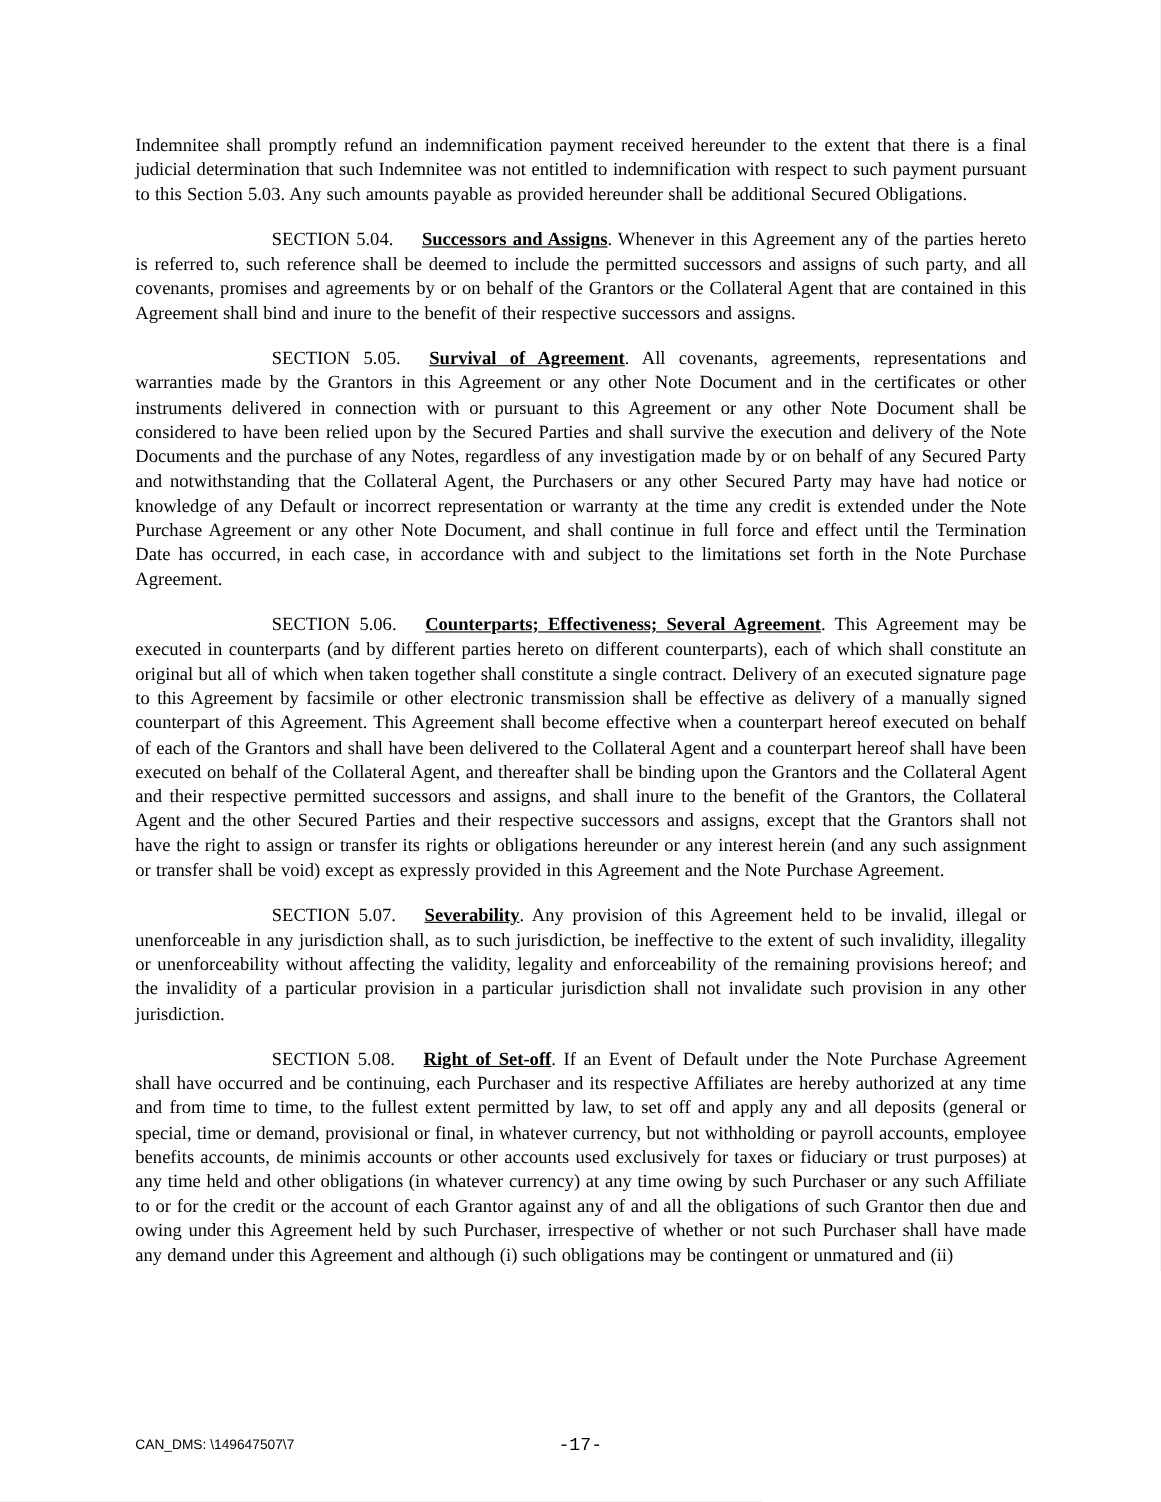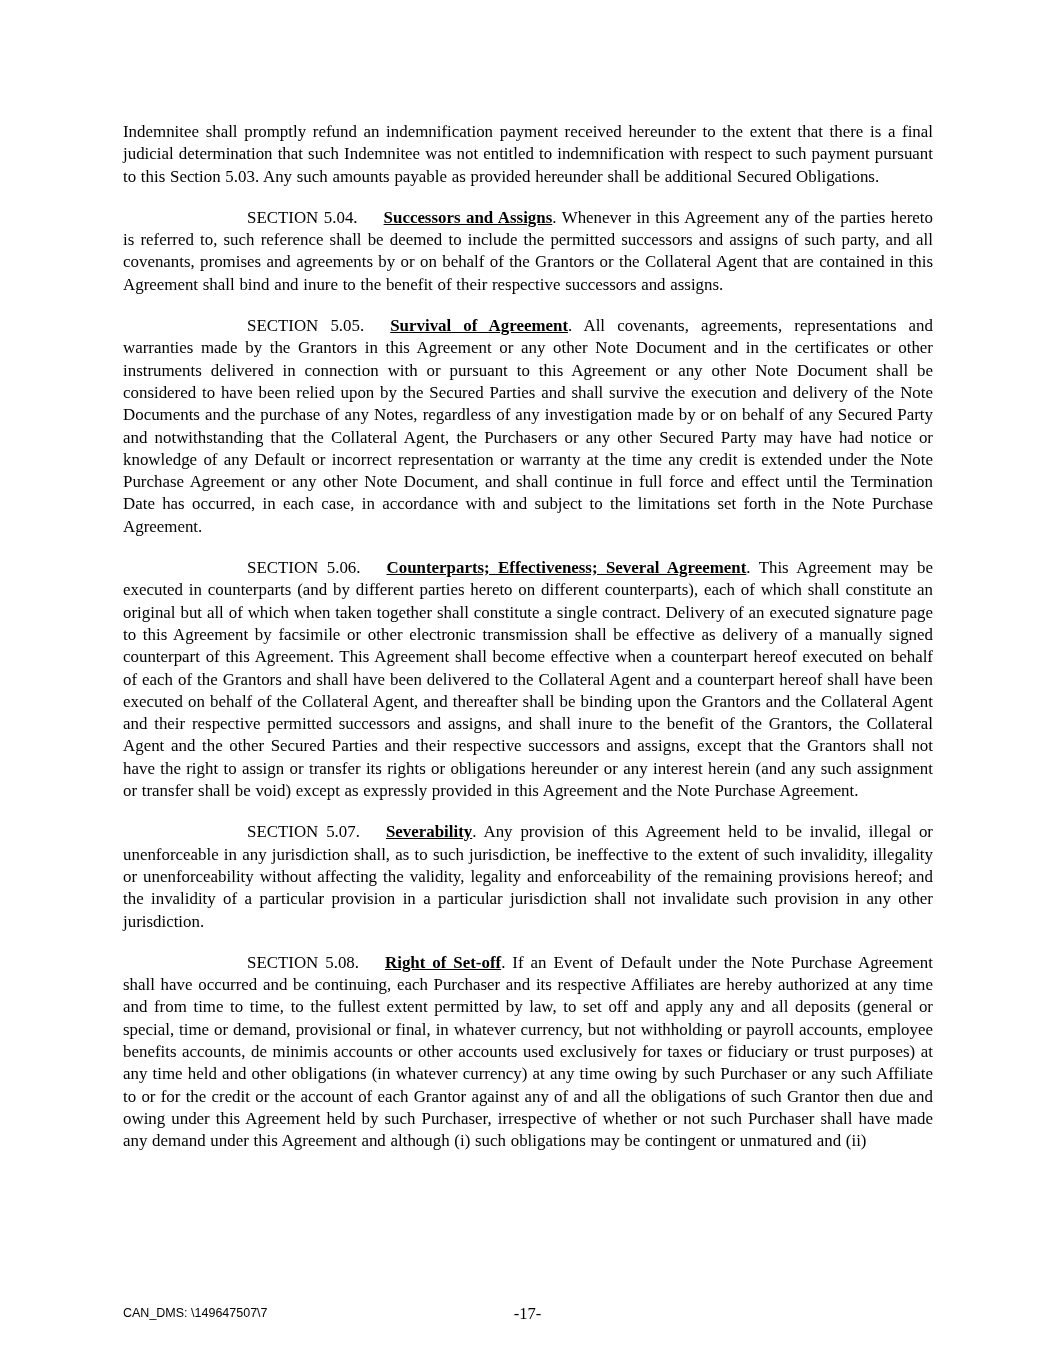--- a/index.html
+++ b/index.html
@@ -54,21 +54,21 @@
       left: 123px;
       top: 6px;
       font-family: "Liberation Sans", sans-serif;
       font-size: 12.5px;
       color: #000000;
       white-space: pre;
     }
     .pageno {
       display: block;
       text-align: center;
-      font-family: Liberation Serif, serif;
+      font-family: Liberation Mono, monospace;
       font-size: 16.5px;
       padding-top: 4px;
     }
   </style>
 </head>
 <body>
 
 <div class="page">
   <div class="content">
 

